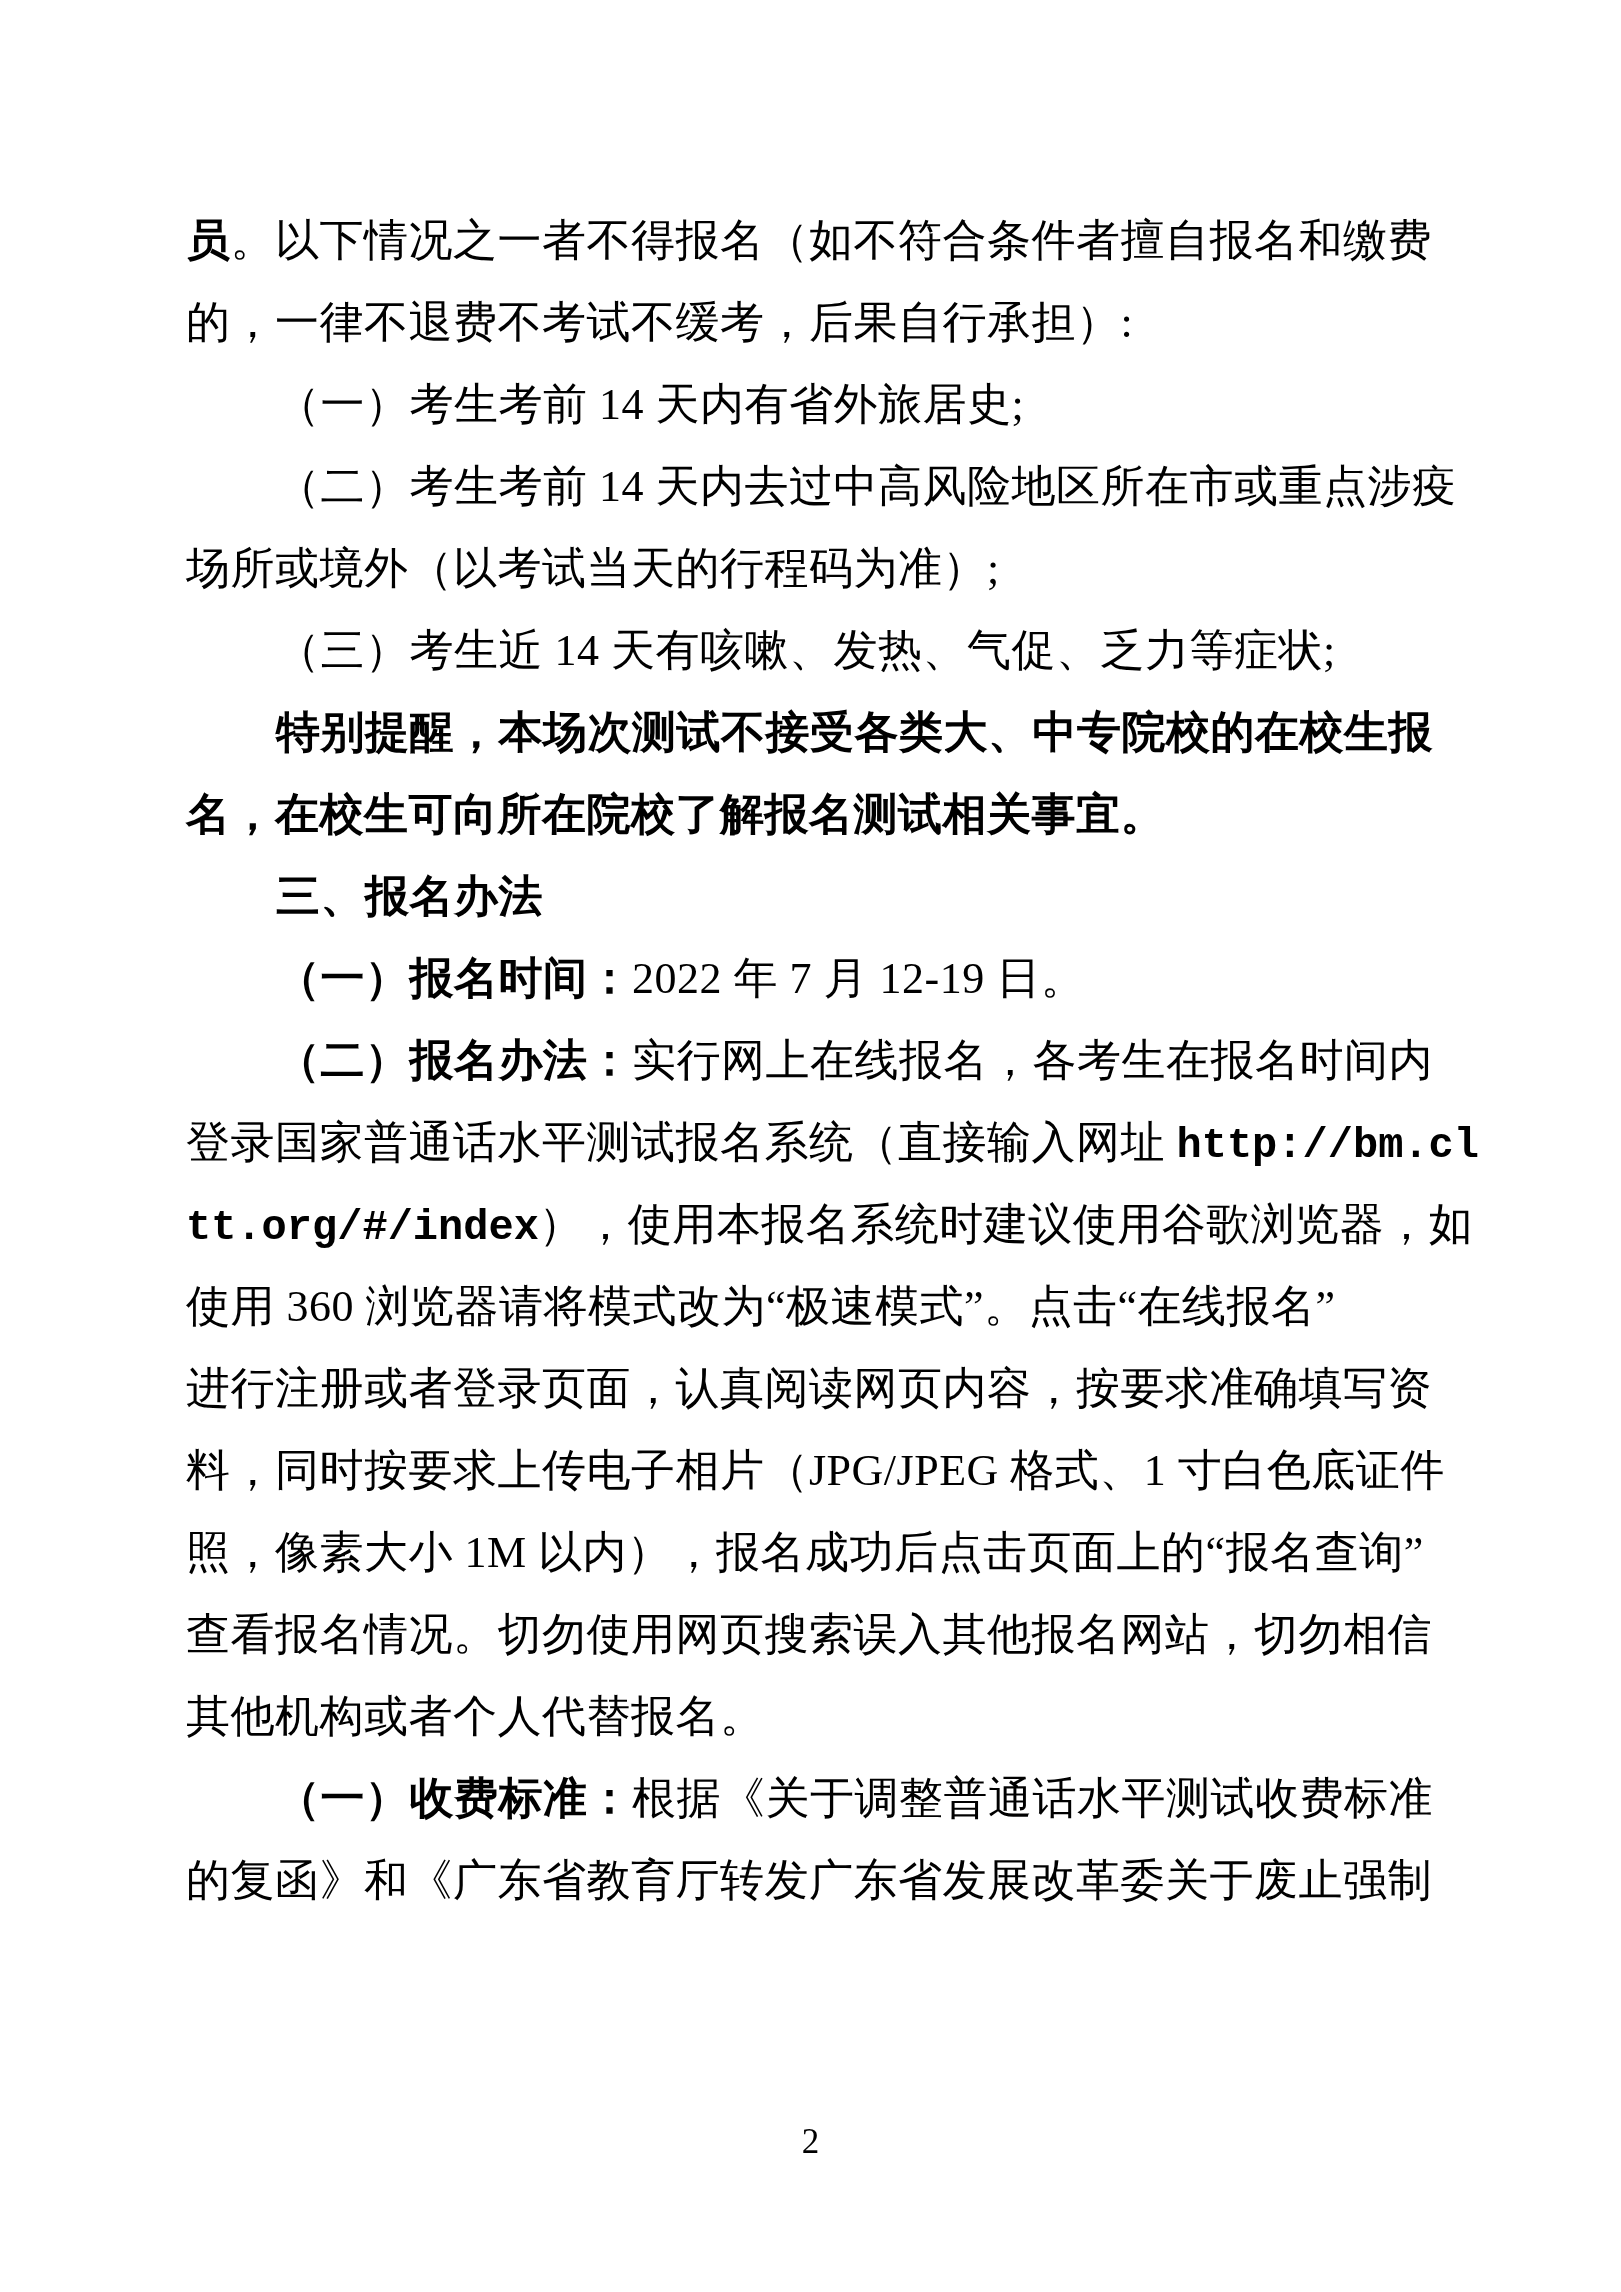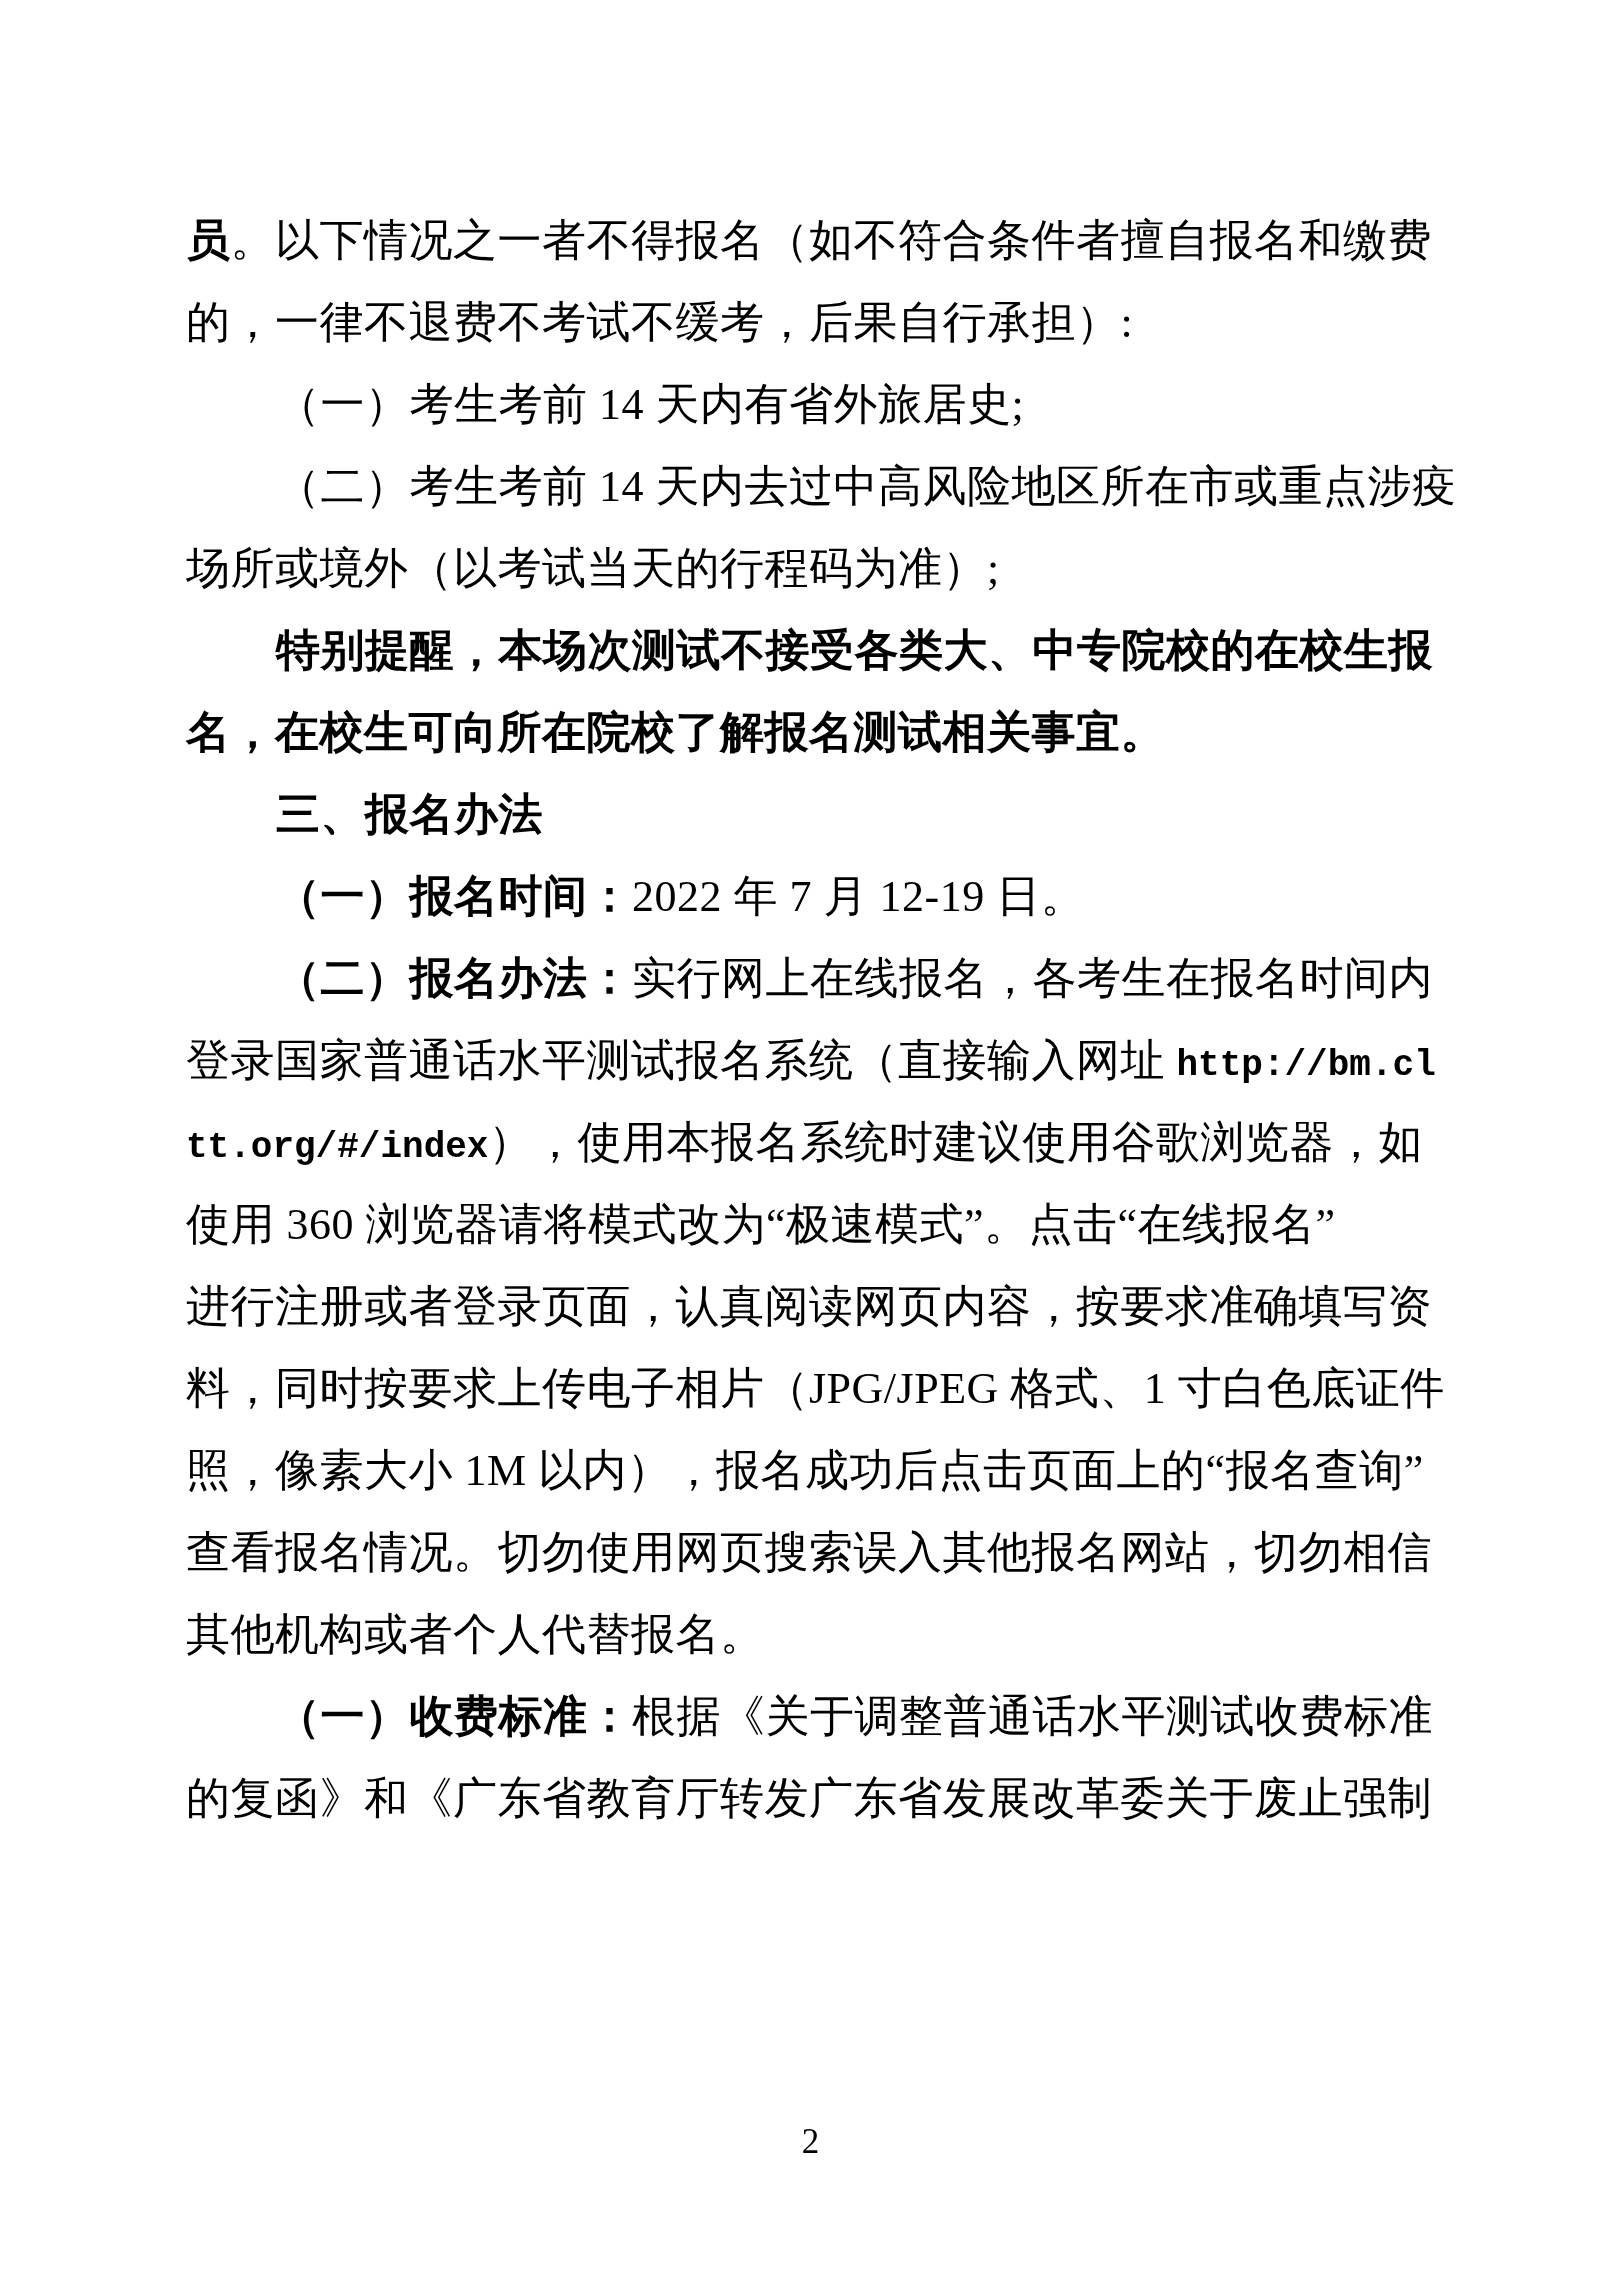--- a/index.html
+++ b/index.html
@@ -31,21 +31,21 @@
   }
   .line.indent {
     padding-left: 90px;
   }
   .seg-bold {
     font-weight: bold;
   }
   .seg-mono {
     font-family: "Liberation Mono", monospace;
     font-weight: bold;
-    font-size: 36px;
+    font-size: 42px;
     letter-spacing: 0;
   }
   .page-number {
     position: absolute;
     top: 2117px;
     left: 0;
     width: 100%;
     text-align: center;
     font-size: 35px;
     line-height: 49px;
@@ -55,20 +55,21 @@
 </head>
 <body>
 
 <div class="page">
   <div class="text-block" id="text-block">
       <div class="line"><span class="seg-bold">员</span><span class="">。以下情况之一者不得报名（如不符合条件者擅自报名和缴费</span></div>
       <div class="line"><span class="">的，一律不退费不考试不缓考，后果自行承担）:</span></div>
       <div class="line indent"><span class="">（一）考生考前 14 天内有省外旅居史;</span></div>
       <div class="line indent"><span class="">（二）考生考前 14 天内去过中高风险地区所在市或重点涉疫</span></div>
       <div class="line"><span class="">场所或境外（以考试当天的行程码为准）;</span></div>
+      <div class="line indent"><span class="">（三）考生近 14 天有咳嗽、发热、气促、乏力等症状;</span></div>
       <div class="line indent"><span class="seg-bold">特别提醒，本场次测试不接受各类大、中专院校的在校生报</span></div>
       <div class="line"><span class="seg-bold">名，在校生可向所在院校了解报名测试相关事宜。</span></div>
       <div class="line indent"><span class="seg-bold">三、报名办法</span></div>
       <div class="line indent"><span class="seg-bold">（一）报名时间：</span><span class="">2022 年 7 月 12-19 日。</span></div>
       <div class="line indent"><span class="seg-bold">（二）报名办法：</span><span class="">实行网上在线报名，各考生在报名时间内</span></div>
       <div class="line"><span class="">登录国家普通话水平测试报名系统（直接输入网址 </span><span class="seg-bold seg-mono">http://bm.cl</span></div>
       <div class="line"><span class="seg-bold seg-mono">tt.org/#/index</span><span class="">），使用本报名系统时建议使用谷歌浏览器，如</span></div>
       <div class="line"><span class="">使用 360 浏览器请将模式改为“极速模式”。点击“在线报名”</span></div>
       <div class="line"><span class="">进行注册或者登录页面，认真阅读网页内容，按要求准确填写资</span></div>
       <div class="line"><span class="">料，同时按要求上传电子相片（JPG/JPEG 格式、1 寸白色底证件</span></div>

